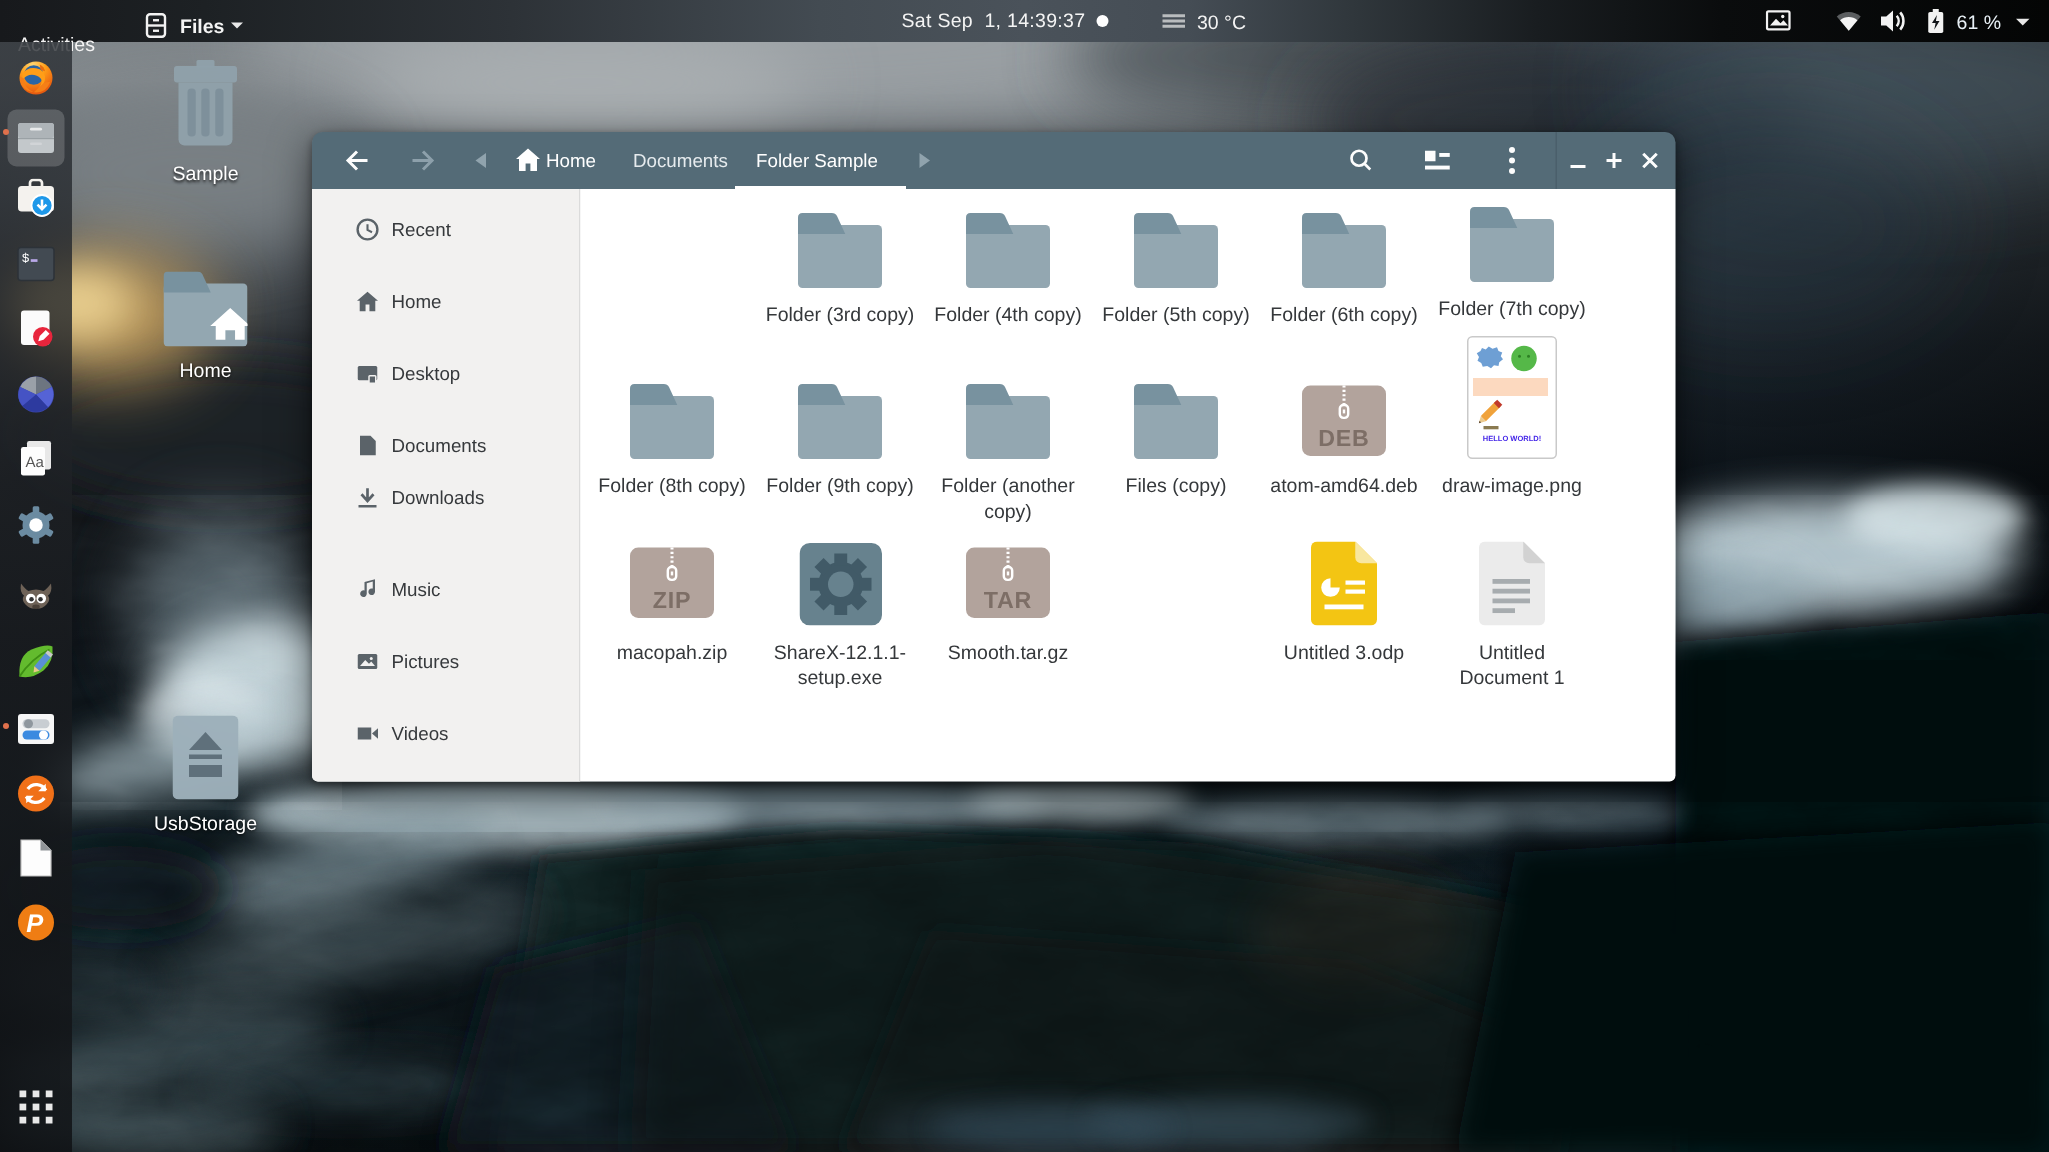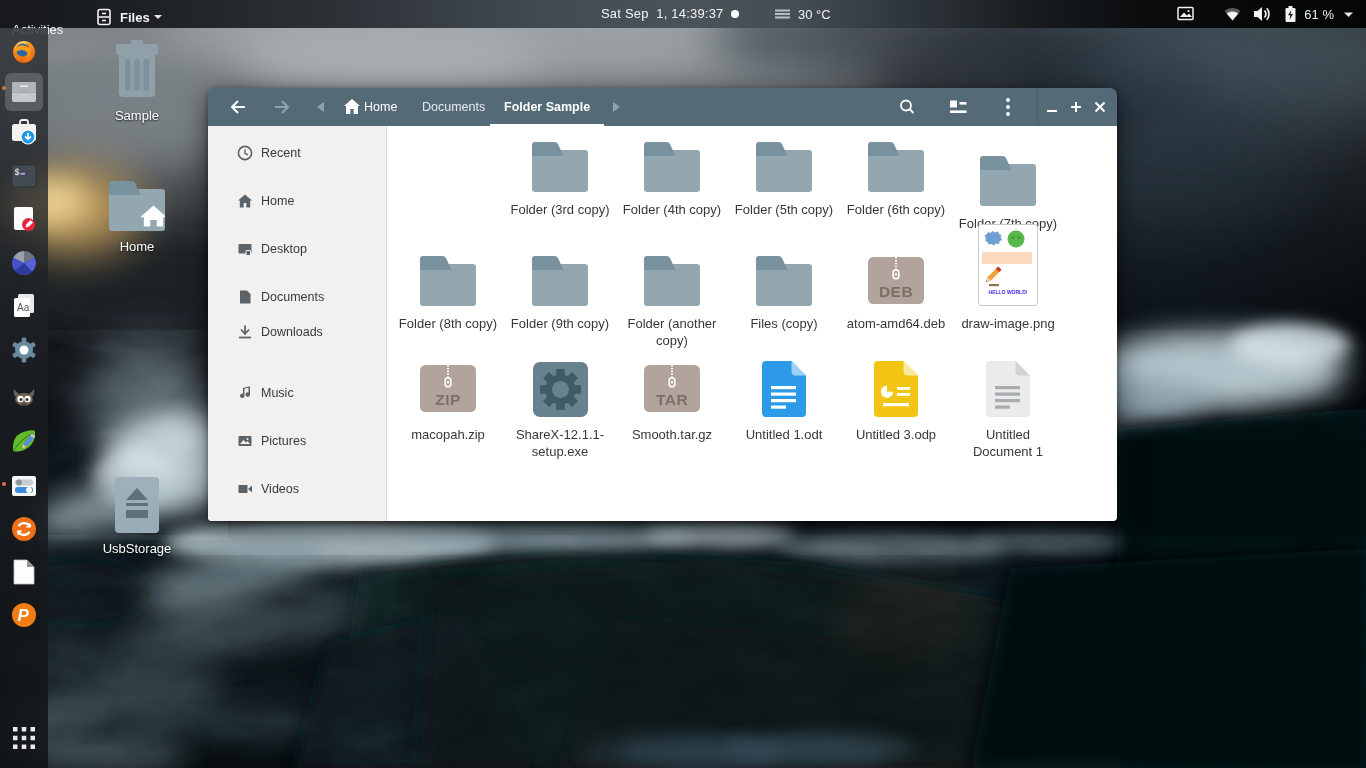--- a/index.html
+++ b/index.html
@@ -395,21 +395,21 @@
           <path d="M9 13 l6 6 -6 6 M15 19 h-13" fill="none" stroke="#8da0ab" stroke-width="2"></path>
         </svg>
 <svg class="hbtn" style="left:108px;width:10px;" width="10" height="38" viewBox="0 0 10 38">
           <path d="M8 14 v10 l-7 -5 z" fill="#90a3ad"></path>
         </svg>
 <svg class="hbtn" style="left:136px;width:16px;" width="16" height="38" viewBox="0 0 16 38">
           <path d="M8 11 l8 7 h-2 v8 h-4.4 v-5 h-3.2 v5 h-4.4 v-8 h-2 z" fill="#fff"></path>
         </svg>
 <span class="hbtn pathtxt" style="left:156px;">Home</span>
 <span class="hbtn pathtxt" style="left:214px;color:#e6ebee;">Documents</span>
-<span class="hbtn pathtxt" style="left:296px;font-weight:bold;">Folder Sample</span>
+<span class="hbtn pathtxt" style="left:296px;font-weight:normal;">Folder Sample</span>
 <div style="position:absolute;left:282px;top:36px;width:114px;height:2px;background:#fff;"></div>
 <svg class="hbtn" style="left:403px;width:10px;" width="10" height="38" viewBox="0 0 10 38">
           <path d="M2 14 v10 l7 -5 z" fill="#90a3ad"></path>
         </svg>
 <svg class="hbtn" style="left:690px;width:18px;" width="18" height="38" viewBox="0 0 18 38">
           <circle cx="8" cy="17.5" r="5" fill="none" stroke="#fdfdfd" stroke-width="1.8"></circle>
           <path d="M11.5 21 l4 4" stroke="#fdfdfd" stroke-width="1.8"></path>
         </svg>
 <svg class="hbtn" style="left:741px;width:18px;" width="18" height="38" viewBox="0 0 18 38">
           <g fill="#fdfdfd">
@@ -501,21 +501,21 @@
           </div>
 <div class="cell" style="left:457px;top:10px">
             <div class="ic">
               <svg width="56" height="50" viewBox="0 0 56 50">
                 <rect x="0" y="8" width="56" height="42" rx="3" fill="#93a7b1"></rect>
                 <path d="M0 14 L0 3 Q0 0 3 0 L22.5 0 Q25 0 26 2 L31.5 14 Z" fill="#78929f"></path>
               </svg>
             </div>
             <div class="lbl">Folder (6th copy)</div>
           </div>
-<div class="cell" style="left:569px;top:24px">
+<div class="cell" style="left:569px;top:6px">
             <div class="ic">
               <svg width="56" height="50" viewBox="0 0 56 50">
                 <rect x="0" y="8" width="56" height="42" rx="3" fill="#93a7b1"></rect>
                 <path d="M0 14 L0 3 Q0 0 3 0 L22.5 0 Q25 0 26 2 L31.5 14 Z" fill="#78929f"></path>
               </svg>
             </div>
             <div class="lbl">Folder (7th copy)</div>
           </div>
 <div class="cell" style="left:9px;top:124px">
             <div class="ic">
@@ -631,35 +631,20 @@
               <svg style="margin-bottom:5px" width="56" height="48" viewBox="0 0 56 48">
 <rect x="0" y="1" width="56" height="47" rx="5.5" fill="#b2a39c"></rect>
 <line x1="28" y1="1" x2="28" y2="14" stroke="#fff" stroke-width="2" stroke-dasharray="1.4 1.5"></line>
 <rect x="25.2" y="14" width="5.6" height="8.6" rx="2.4" fill="none" stroke="#fff" stroke-width="1.6"></rect>
 <rect x="27.2" y="17" width="1.6" height="2.6" fill="#fff"></rect>
 <text x="28" y="41" font-size="15.5" font-weight="bold" fill="#7d6e66" text-anchor="middle" style="letter-spacing:.5px">TAR</text>
 </svg>
             </div>
             <div class="lbl">Smooth.tar.gz</div>
           </div>
-<div class="cell" style="left:345px;top:235px">
-            <div class="ic">
-              <svg width="44" height="56" viewBox="0 0 44 56">
-<path d="M4 0 h25.5 L44 14.5 V52 a4 4 0 0 1 -4 4 H4 a4 4 0 0 1 -4 -4 V4 a4 4 0 0 1 4 -4 z" fill="#2d9ae8"></path>
-<path d="M29.5 0 L44 14.5 H33.5 a4 4 0 0 1 -4 -4 z" fill="#9fd0f7"></path>
-<g fill="#fff">
-                  <rect x="9" y="25" width="25" height="3.2"></rect>
-                  <rect x="9" y="31.5" width="25" height="3.2"></rect>
-                  <rect x="9" y="38" width="25" height="3.2"></rect>
-                  <rect x="9" y="44.5" width="15" height="3.2"></rect>
-                </g>
-</svg>
-            </div>
-            <div class="lbl">Untitled 1.odt</div>
-          </div>
 <div class="cell" style="left:457px;top:235px">
             <div class="ic">
               <svg width="44" height="56" viewBox="0 0 44 56">
 <path d="M4 0 h25.5 L44 14.5 V52 a4 4 0 0 1 -4 4 H4 a4 4 0 0 1 -4 -4 V4 a4 4 0 0 1 4 -4 z" fill="#f3c513"></path>
 <path d="M29.5 0 L44 14.5 H33.5 a4 4 0 0 1 -4 -4 z" fill="#f8e7a0"></path>
 <g fill="#fff">
 <path d="M13 24.5 a6.2 6.2 0 1 0 6.2 6.2 h-6.2 z"></path>
 <rect x="23" y="26" width="13" height="2.8"></rect>
                   <rect x="23" y="32" width="13" height="2.8"></rect>
 <rect x="9" y="42" width="26" height="3.2"></rect>

